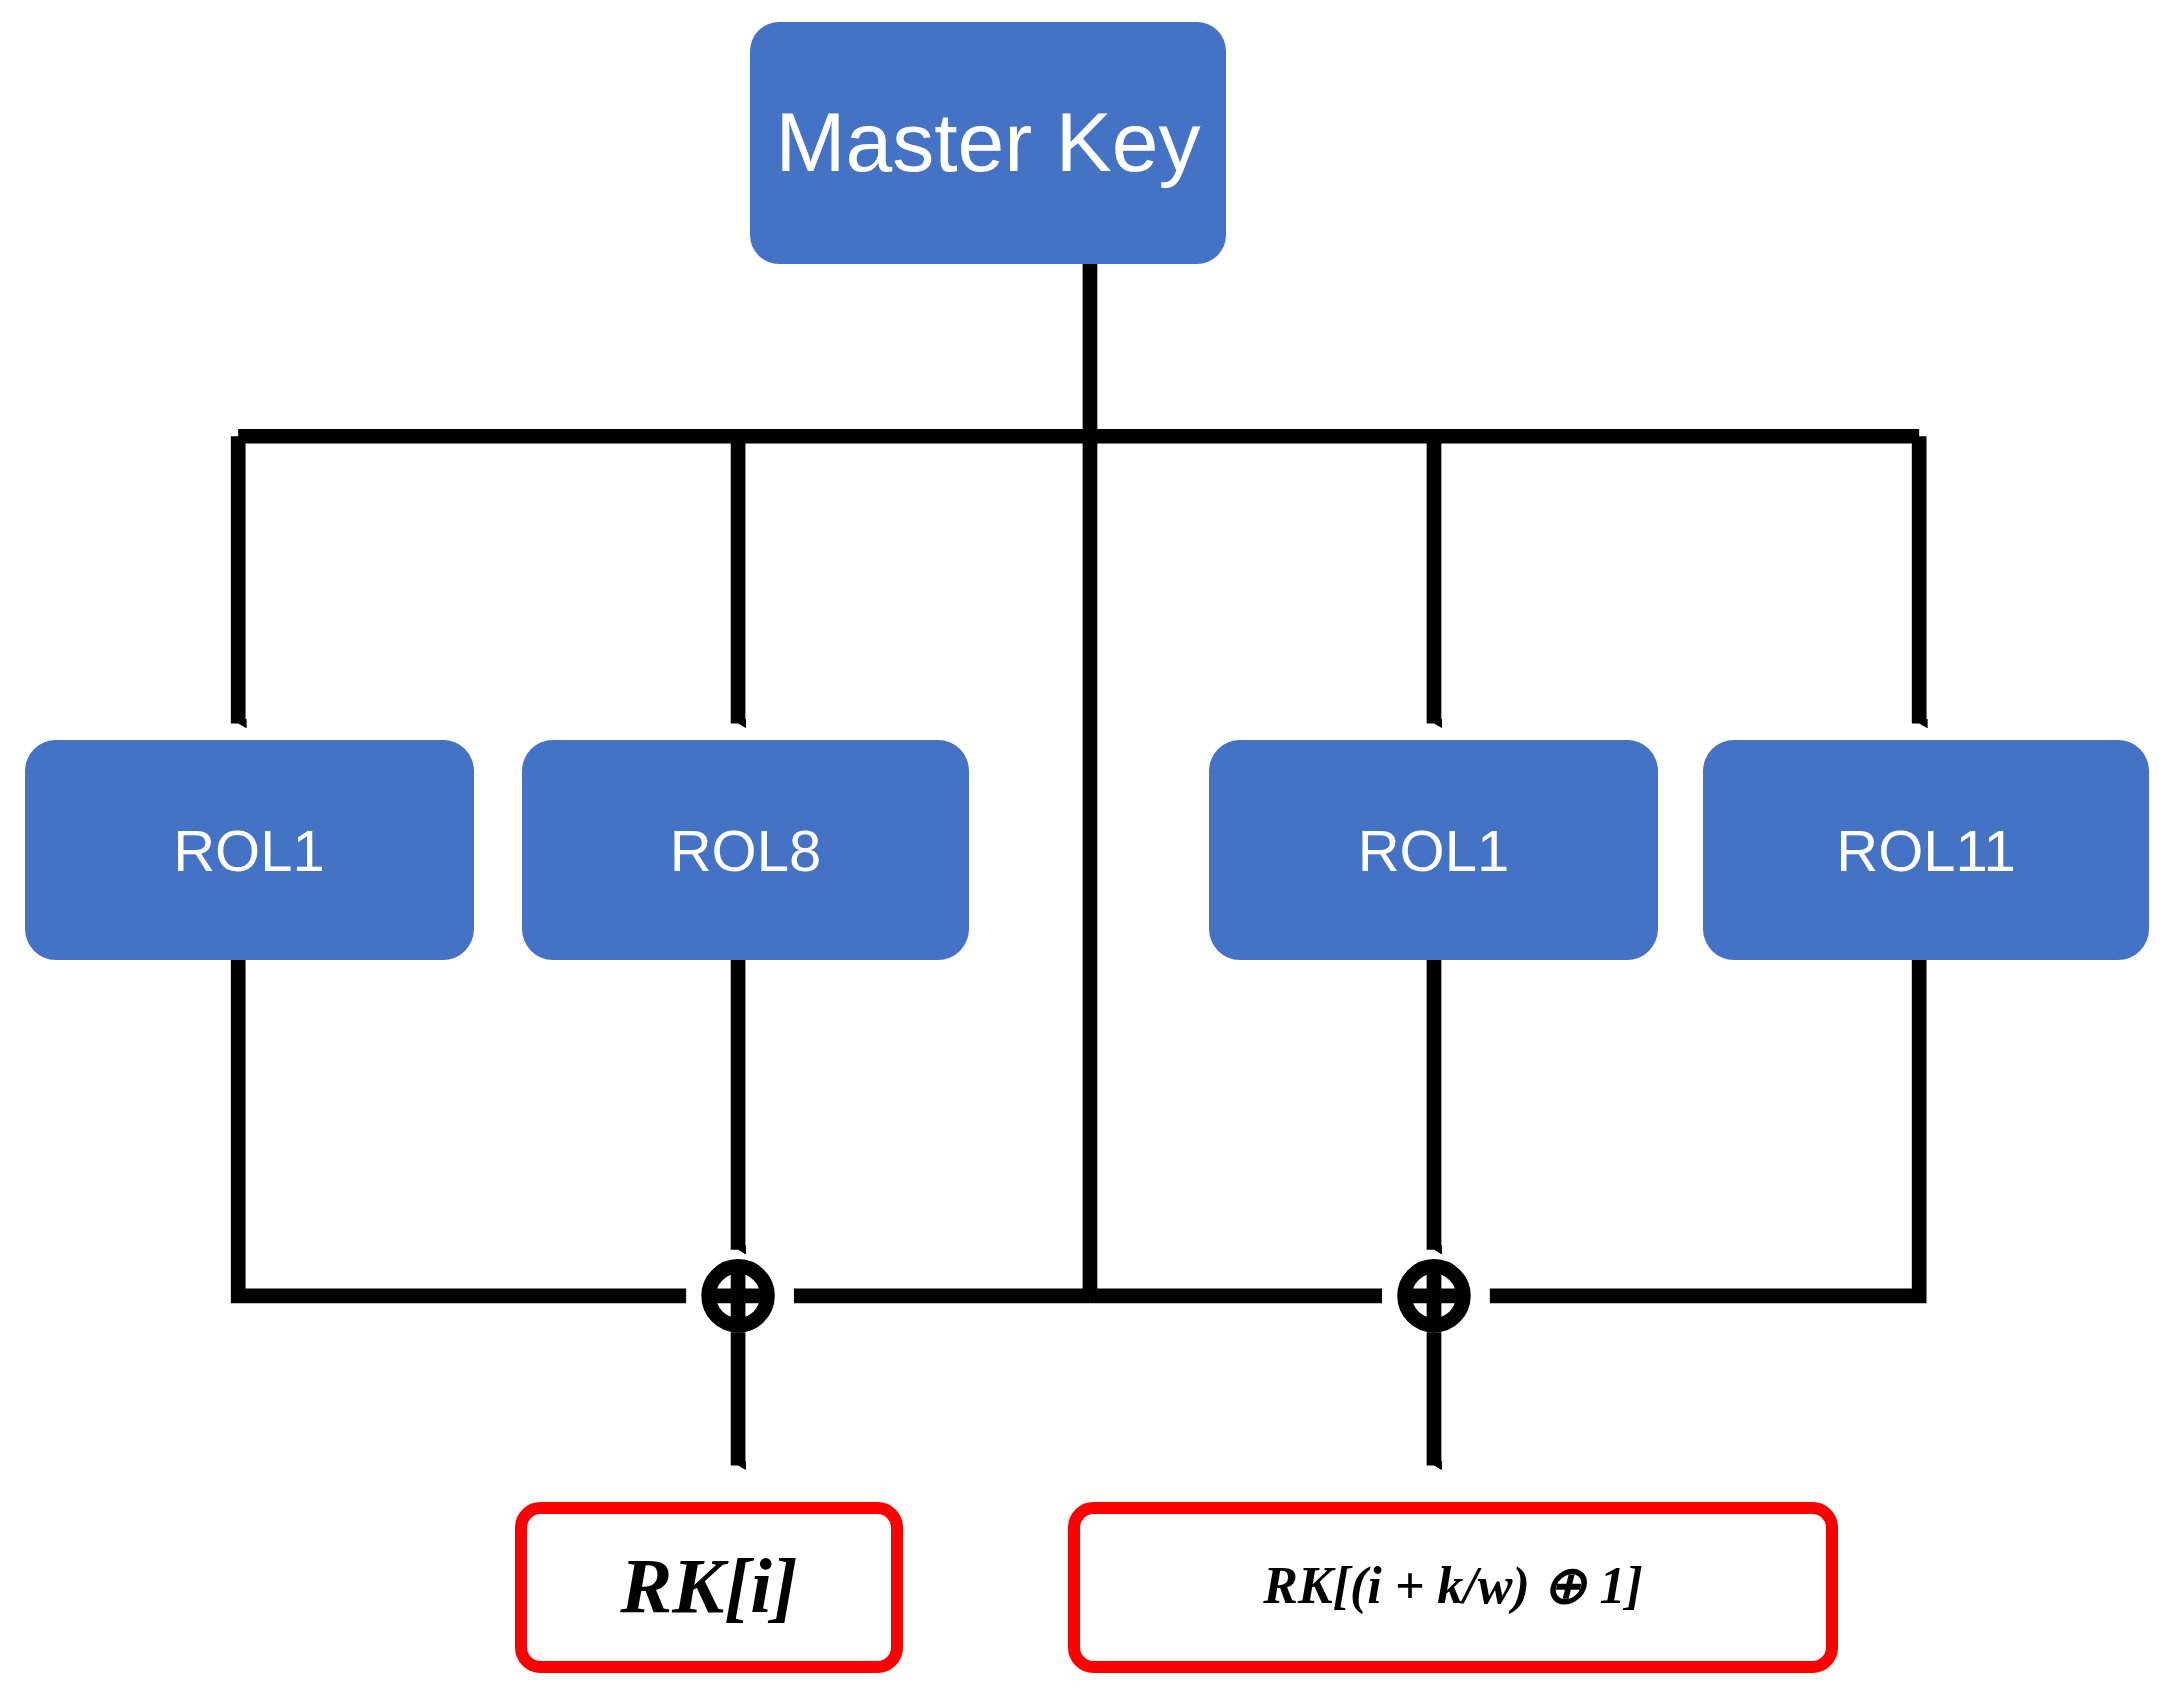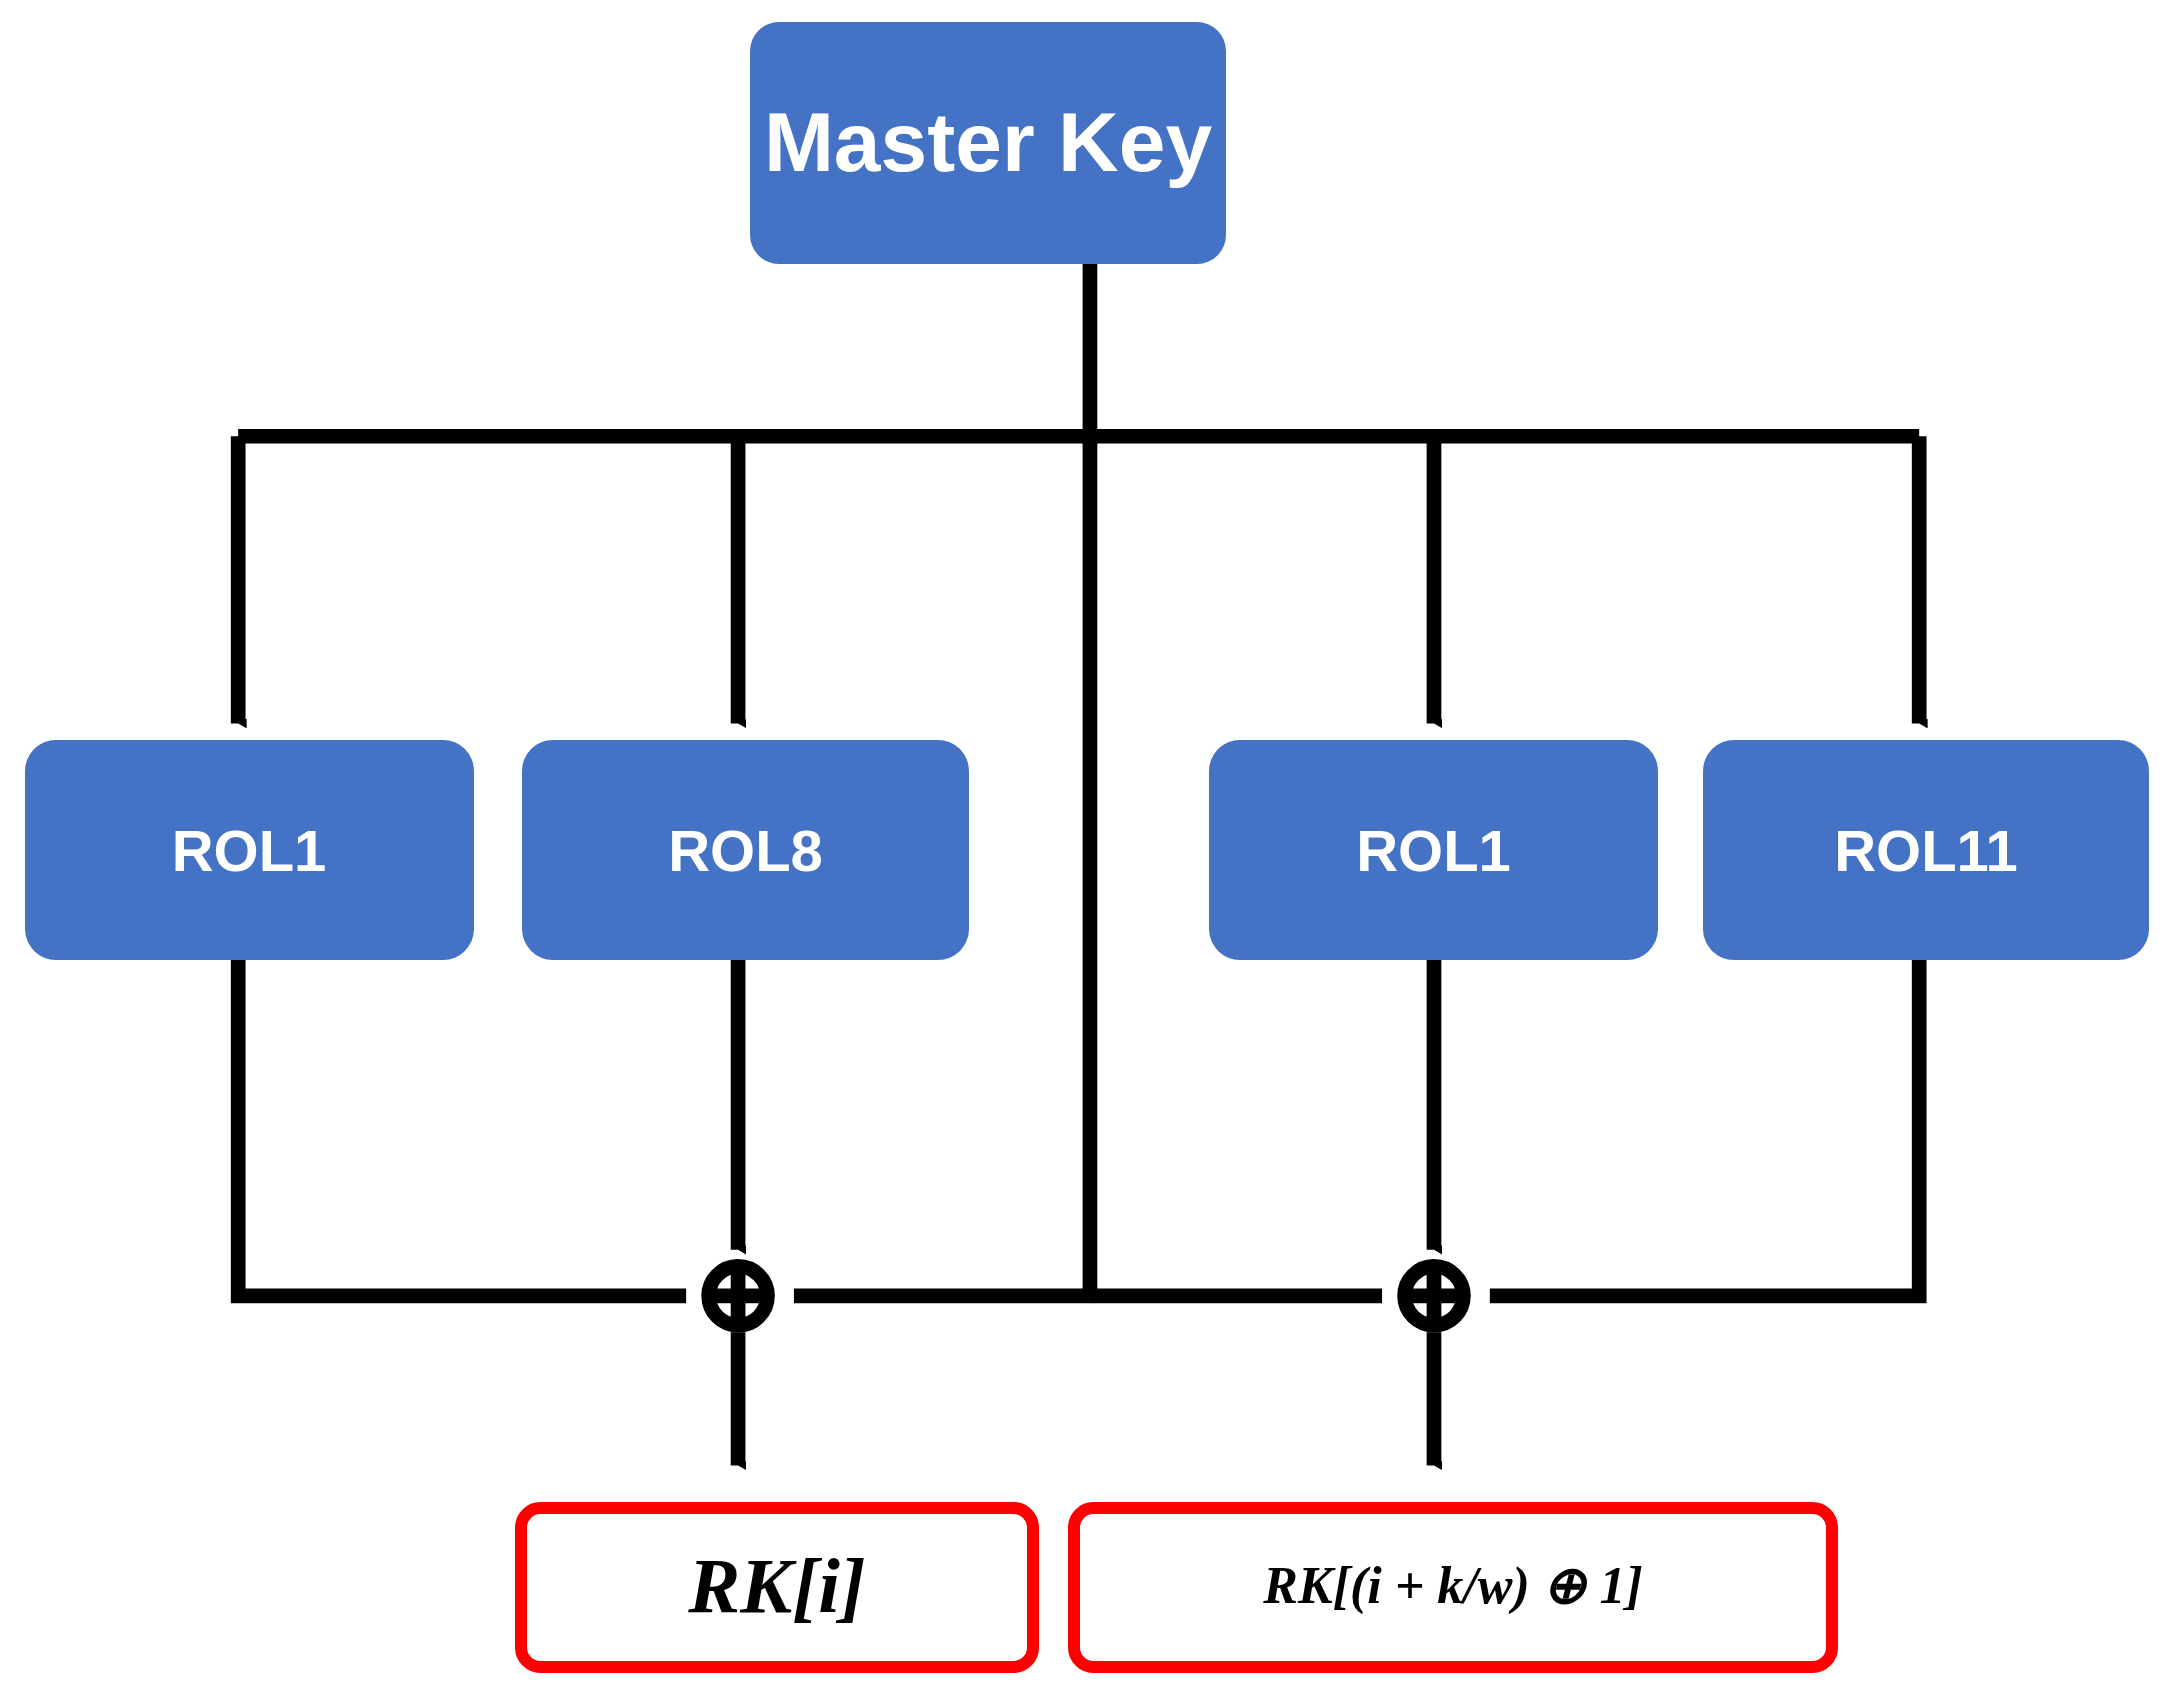--- a/index.html
+++ b/index.html
@@ -26,21 +26,21 @@
     position: absolute;
     display: flex;
     align-items: center;
     justify-content: center;
     box-sizing: border-box;
   }
   .blue-box {
     background: #4472C4;
     border-radius: 33px;
     color: #ffffff;
-    font-weight: bold;
+    font-weight: normal;
     font-family: "Liberation Sans", sans-serif;
     letter-spacing: 0px;
   }
   .master-box {
     left: 750px;
     top: 21.6px;
     width: 476px;
     height: 242px;
     font-size: 84px;
     border-radius: 29px;
@@ -61,21 +61,21 @@
     border: 12.7px solid #FF0000;
     border-radius: 25.5px;
     color: #000000;
     font-family: "Liberation Serif", serif;
     font-weight: bold;
     font-style: italic;
     top: 1502px;
     height: 171px;
     font-size: 78px;
   }
-  #rk-i      { left: 515px;  width: 524px; }
+  #rk-i      { left: 515px;  width: 388px; }
   #rk-ikw    { left: 1068px; width: 770px; font-size: 52px; }
   .rk-text {
     white-space: nowrap;
     line-height: 1;
     transform: translateY(-2px);
   }
 </style>
 </head>
 <body>
 

